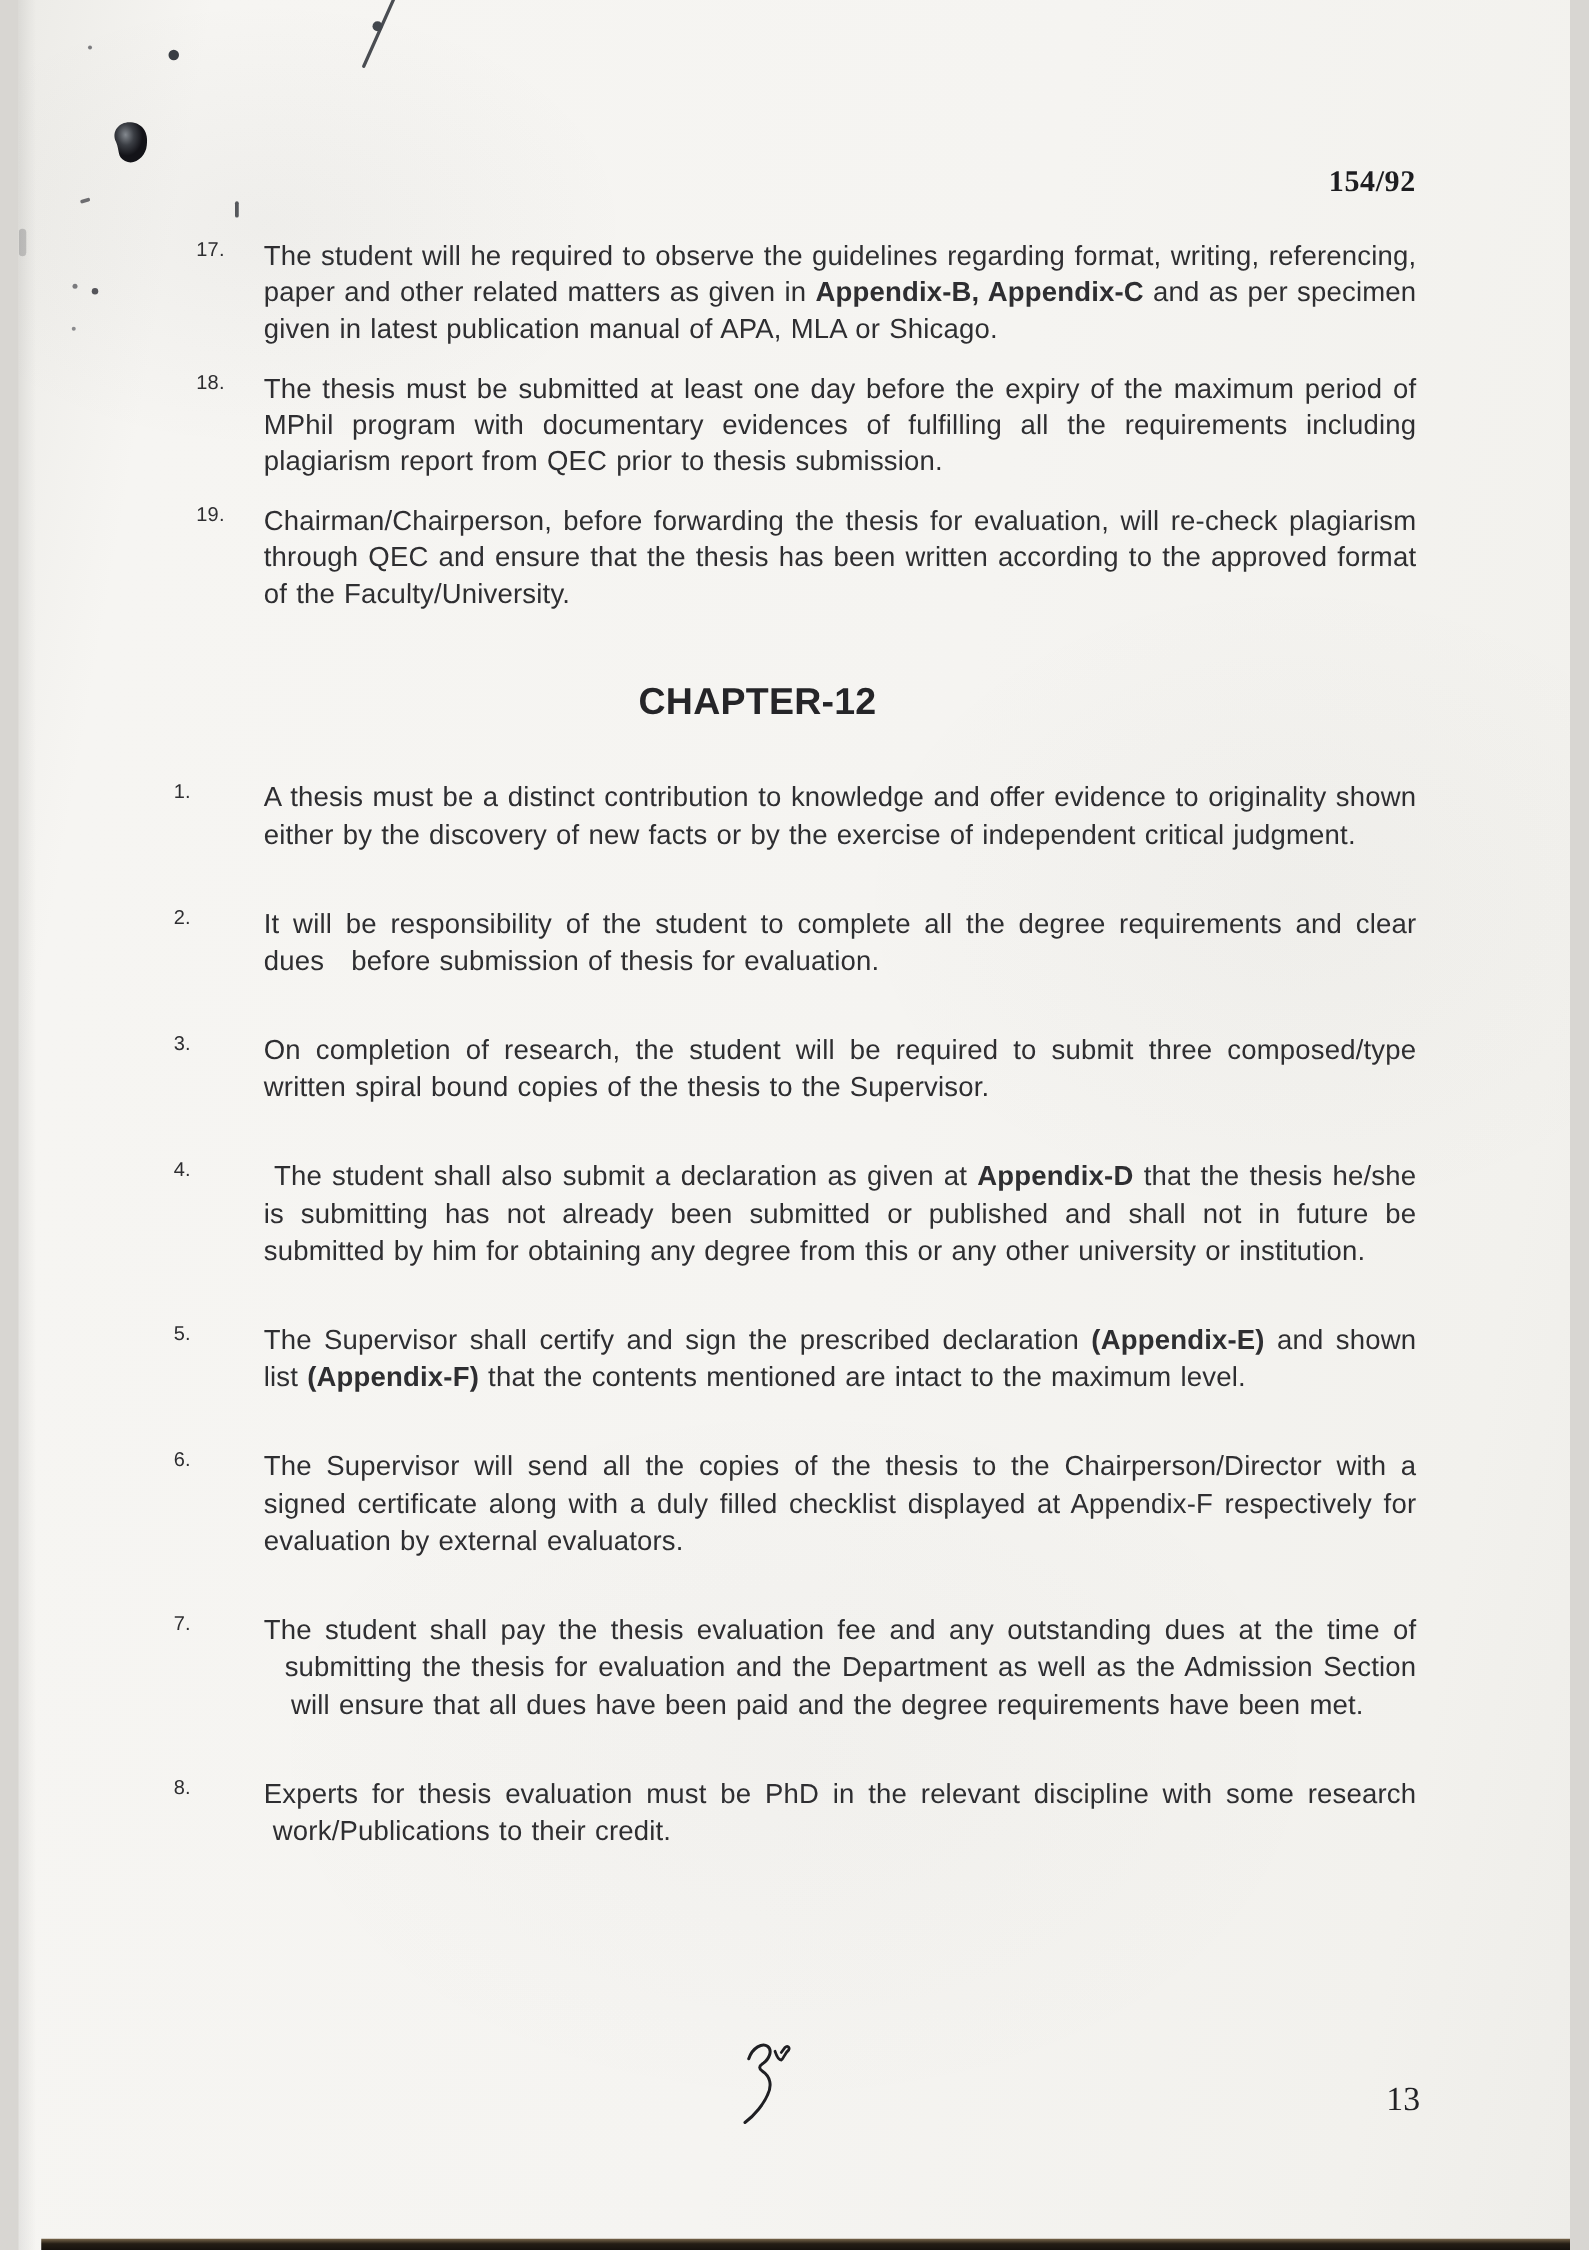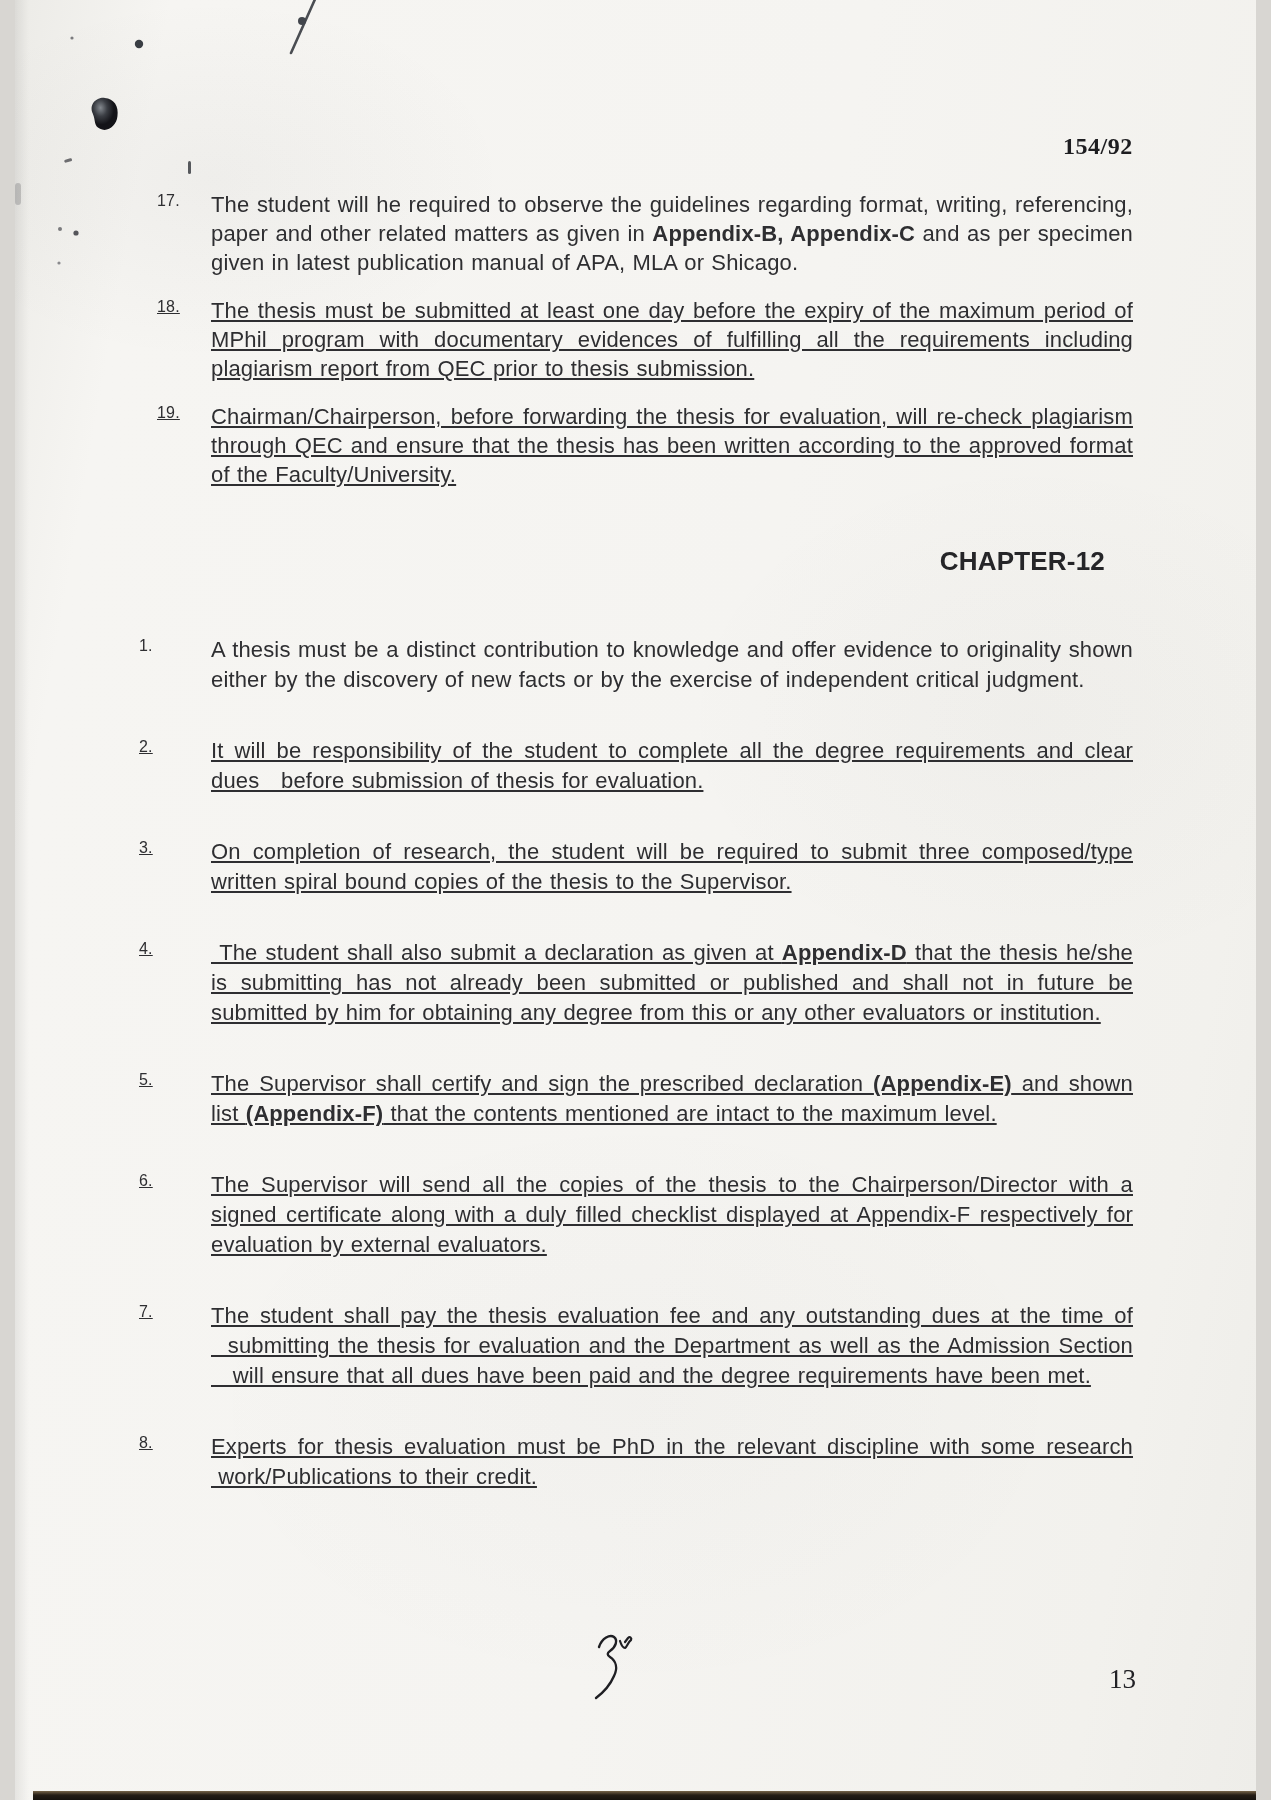--- a/index.html
+++ b/index.html
@@ -29,35 +29,35 @@
   }
   .page-no{
     position:absolute;left:1094px;top:1664px;
     font-family:"Liberation Serif","DejaVu Serif",serif;
     font-size:27px;color:#222226;
   }
   
   .content{position:absolute;left:124px;top:186px;width:998px;}
   .list{display:block;}
   .item{display:flex;align-items:flex-start;}
-  .item + .item{margin-top:11px;text-decoration:underline;}
+  .item + .item{margin-top:11px;}
   .main .item + .item{margin-top:33px;}
   .num{flex:0 0 68px;font-size:16px;line-height:29px;letter-spacing:0.2px;}
   .top .num{padding-left:18px;box-sizing:border-box;}
   .body{
     flex:1;margin:4px;font-size:22px;line-height:29px;
     text-align:justify;letter-spacing:0.15px;word-spacing:1px;
   }
   .main .num,.main .body{line-height:30px;}
   .body b{font-weight:bold;}
   
   .chapter{
-    margin-top:55px;margin-bottom:56px;
-    text-align:right;transform:translateX(-32px);
-    font-weight:bold;font-size:26px;line-height:27px;color:#252528;
+    margin-top:55px;margin-bottom:44px;
+    text-align:center;transform:translateX(-32px);
+    font-weight:bold;font-size:30px;line-height:27px;color:#252528;
     letter-spacing:0.2px;
   }
   .chapter .sub{margin-top:0;}
   
   .signature{position:absolute;left:574px;top:1632px;}
   
   .artifacts{position:absolute;left:0;top:0;pointer-events:none;}
   
   .bottom-edge{
     position:absolute;left:18px;right:0;bottom:0;height:9px;
@@ -121,21 +121,21 @@
         <div class="item">
           <span class="num">2.</span>
           <p class="body"><span>It will be responsibility of the student to complete all the degree requirements and clear dues&nbsp;&nbsp; before submission of thesis for evaluation.</span></p>
         </div>
         <div class="item">
           <span class="num">3.</span>
           <p class="body"><span>On completion of research, the student will be required to submit three composed/type written spiral bound copies of the thesis to the Supervisor.</span></p>
         </div>
         <div class="item">
           <span class="num">4.</span>
-          <p class="body"><span>&nbsp;The student shall also submit a declaration as given at </span><b>Appendix-D</b><span> that the thesis he/she is submitting has not already been submitted or published and shall not in future be submitted by him for obtaining any degree from this or any other evaluators or institution.</span></p>
+          <p class="body"><span>&nbsp;The student shall also submit a declaration as given at </span><b>Appendix-D</b><span> that the thesis he/she is submitting has not already been submitted or published and shall not in future be submitted by him for obtaining any degree from this or any other university or institution.</span></p>
         </div>
         <div class="item">
           <span class="num">5.</span>
           <p class="body"><span>The Supervisor shall certify and sign the prescribed declaration </span><b>(Appendix-E)</b><span> and shown list </span><b>(Appendix-F)</b><span> that the contents mentioned are intact to the maximum level.</span></p>
         </div>
         <div class="item">
           <span class="num">6.</span>
           <p class="body"><span>The Supervisor will send all the copies of the thesis to the Chairperson/Director with a signed certificate along with a duly filled checklist displayed at Appendix-F respectively for evaluation by external evaluators.</span></p>
         </div>
         <div class="item">

